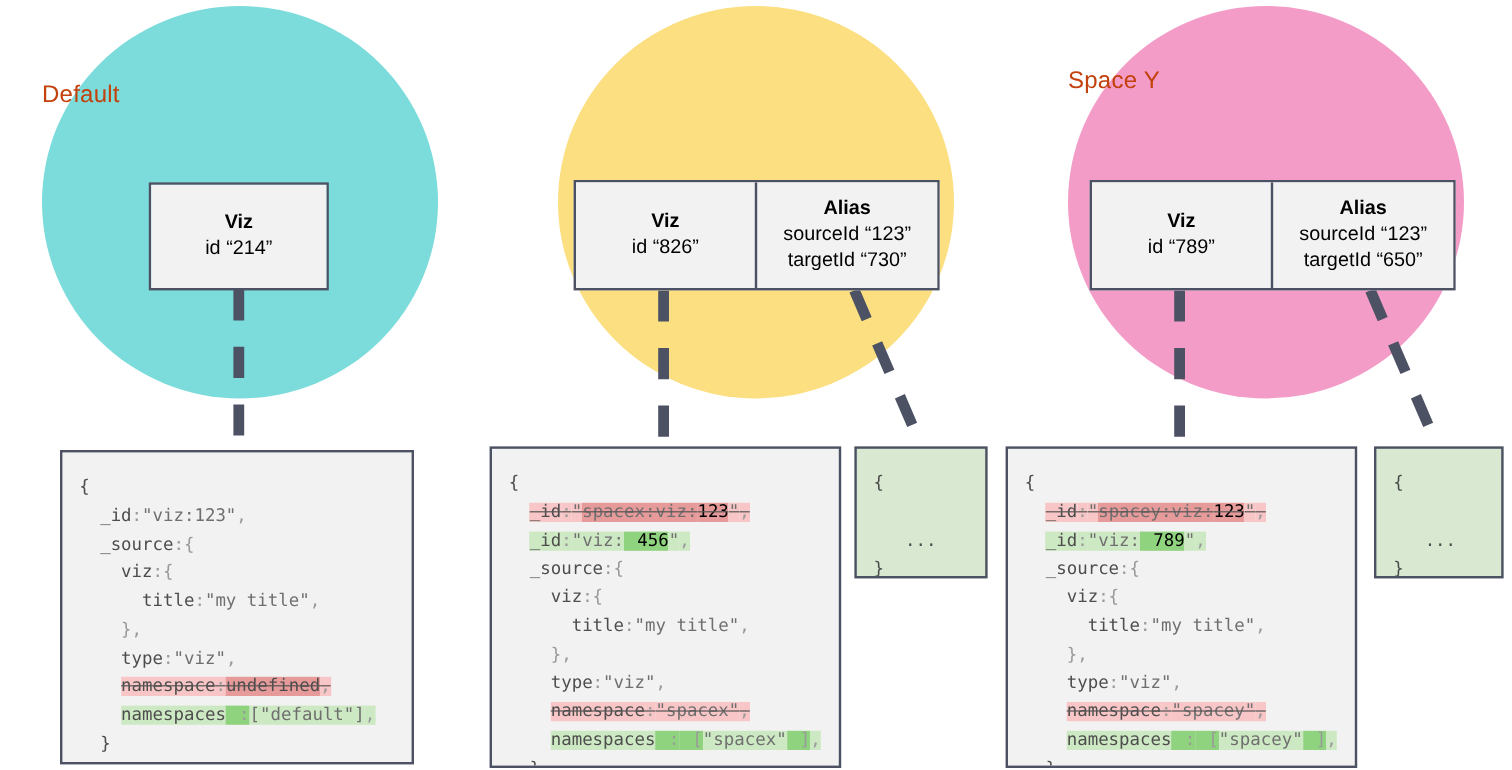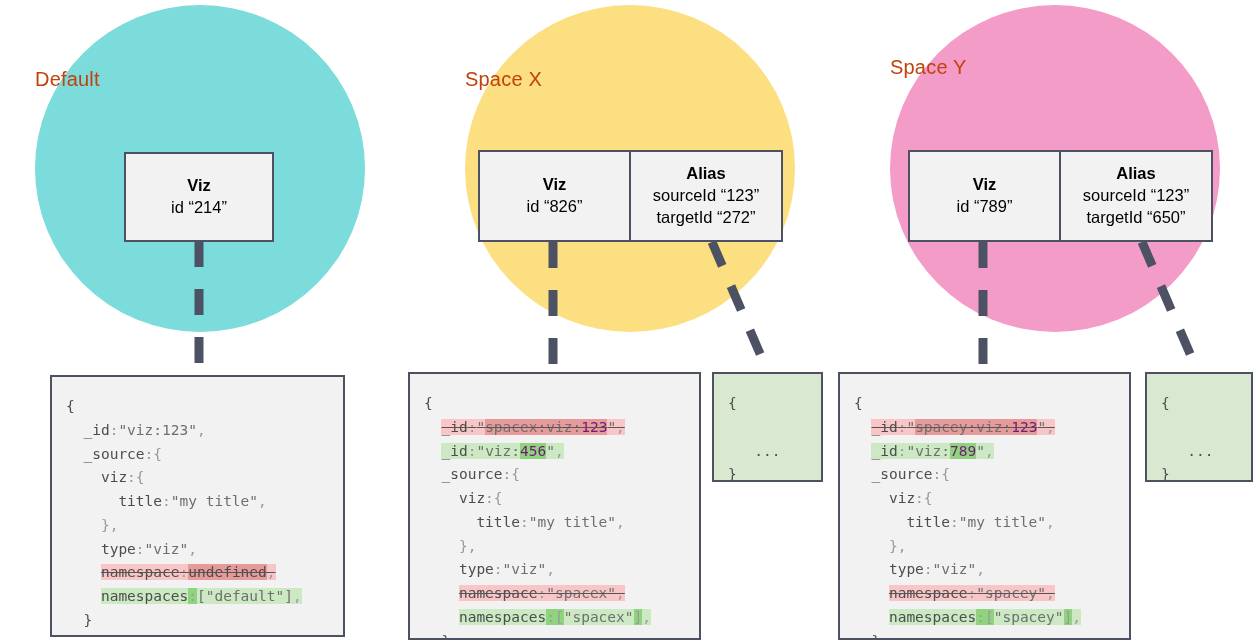--- a/index.html
+++ b/index.html
@@ -73,46 +73,45 @@
     font-size:14.5px;
     line-height:1.64;
     color:#4d4d4d;
     white-space:pre;
     overflow:hidden;
   }
   .code-box.green { background:#d9e9d1; }
   .code-line { white-space:pre; display:block; }
   .tok-punc { color:#9a9a9a; }
   .tok-str  { color:#6f6f6f; }
-  .tok-num  { color:#701a75; }
+  .tok-num  { color:#000000; }
 
   .hl-red {
     background:#f8c6c6;
     text-decoration:line-through;
     text-decoration-color:#555;
   }
   .hl-red-strong {
     background:#e79a9a;
     text-decoration:line-through;
     text-decoration-color:#555;
     margin-top:44px;
   }
   .hl-green { background:#cde9c3; }
-  .hl-green-strong { background:#8fd37e; }
+  .hl-green-strong { background:#8fd37e;padding-left:11px; }
 </style>
 </head>
 <body>
 
 <div class="stage">
 
   <div class="circle" style="left:35px; top:5px; width:330px; height:327px; background:#7bdcdb;"></div>
   <div class="circle-label" style="left:35px; top:68px; width:330px;">Default</div>
 
   <div class="circle" style="left:465px; top:5px; width:330px; height:327px; background:#fbdf80;"></div>
-  <div class="circle-label" style="left:465px; top:68px; width:330px;">Space X</div>
 
   <div class="circle" style="left:890px; top:5px; width:330px; height:327px; background:#f49cc8;"></div>
   <div class="circle-label" style="left:890px; top:56px; width:330px;">Space Y</div>
 
   <div class="connector" style="left:0; top:0; width:1260px; height:642px;">
     <svg width="1260" height="642" viewBox="0 0 1260 642">
 
       <line x1="199" y1="241" x2="199" y2="377" stroke="#4c5263" stroke-width="9" stroke-dasharray="26 22" stroke-linecap="butt"></line>
 
       <line x1="553" y1="242" x2="553" y2="377" stroke="#4c5263" stroke-width="9" stroke-dasharray="26 22" stroke-linecap="butt"></line>
@@ -133,21 +132,21 @@
   </div>
 
   <div class="entity-group" style="left:478px; top:150px; width:305px; height:92px;">
     <div class="entity" style="width:149px;">
       <div class="entity-title">Viz</div>
       <div class="entity-line">id “826”</div>
     </div>
     <div class="entity" style="flex:1;">
       <div class="entity-title">Alias</div>
       <div class="entity-line">sourceId “123”</div>
-      <div class="entity-line">targetId “272”</div>
+      <div class="entity-line">targetId “730”</div>
     </div>
   </div>
 
   <div class="entity-group" style="left:908px; top:150px; width:305px; height:92px;">
     <div class="entity" style="width:149px;">
       <div class="entity-title">Viz</div>
       <div class="entity-line">id “789”</div>
     </div>
     <div class="entity" style="flex:1;">
       <div class="entity-title">Alias</div>

